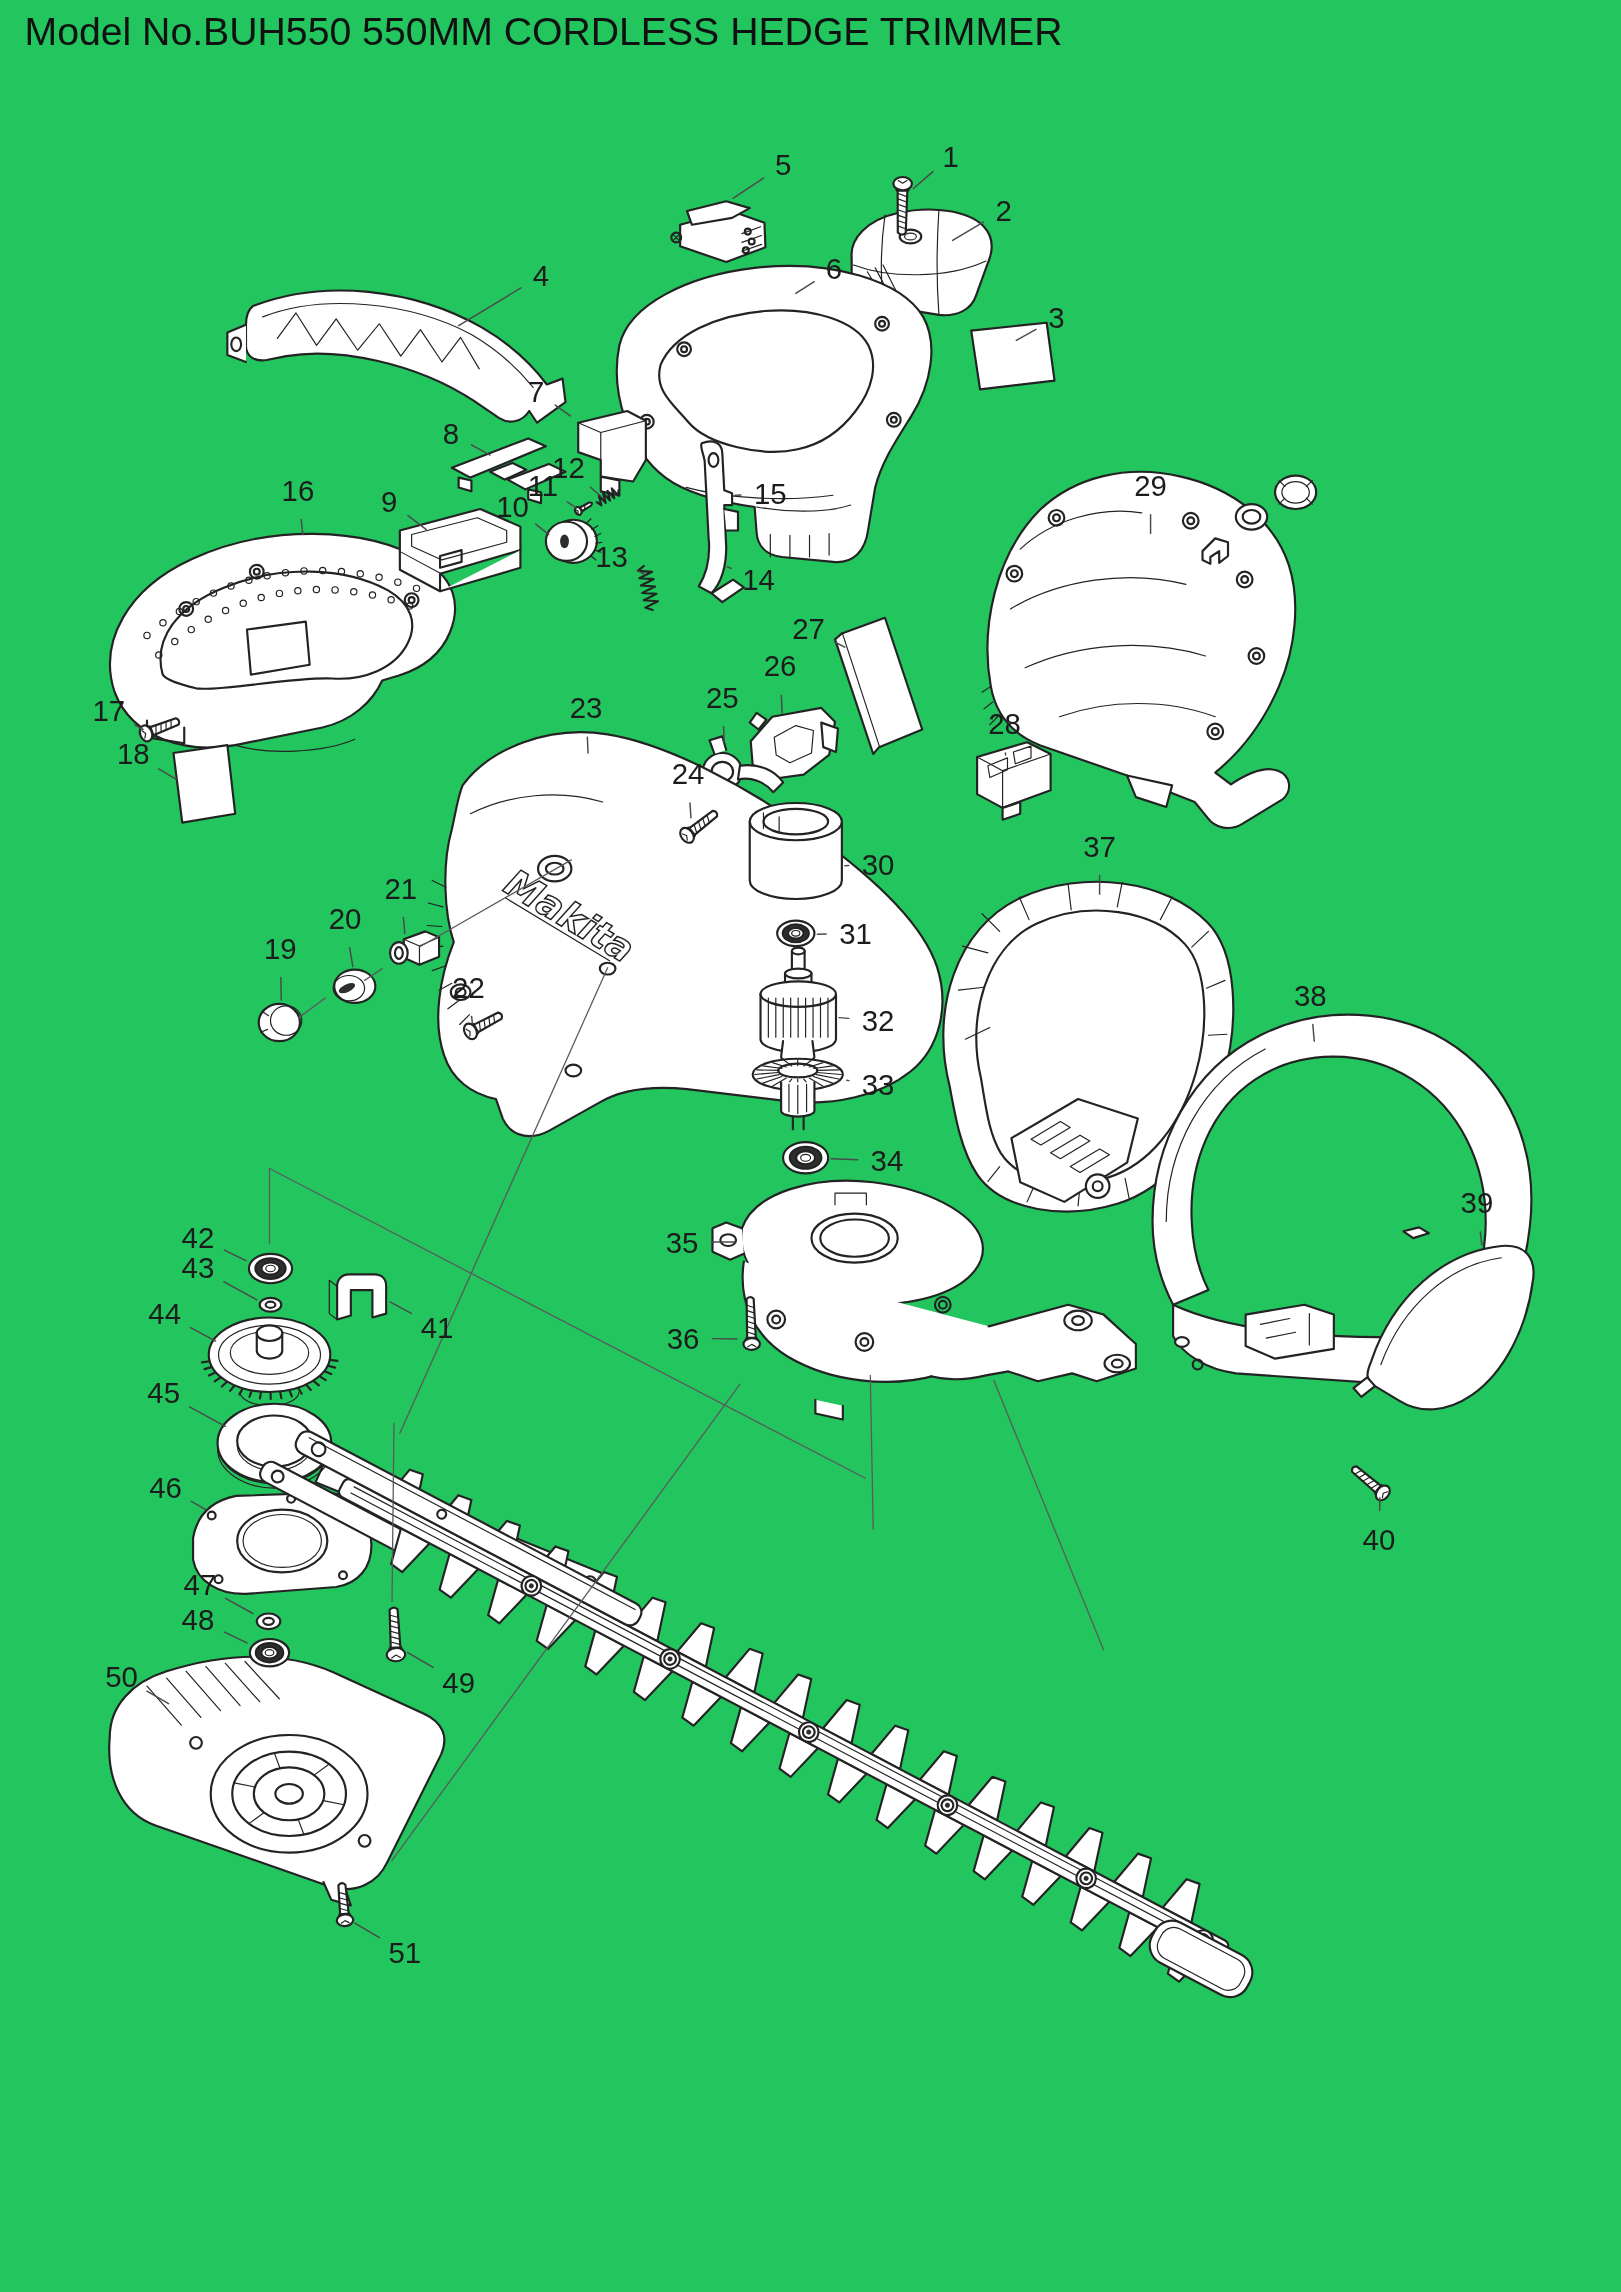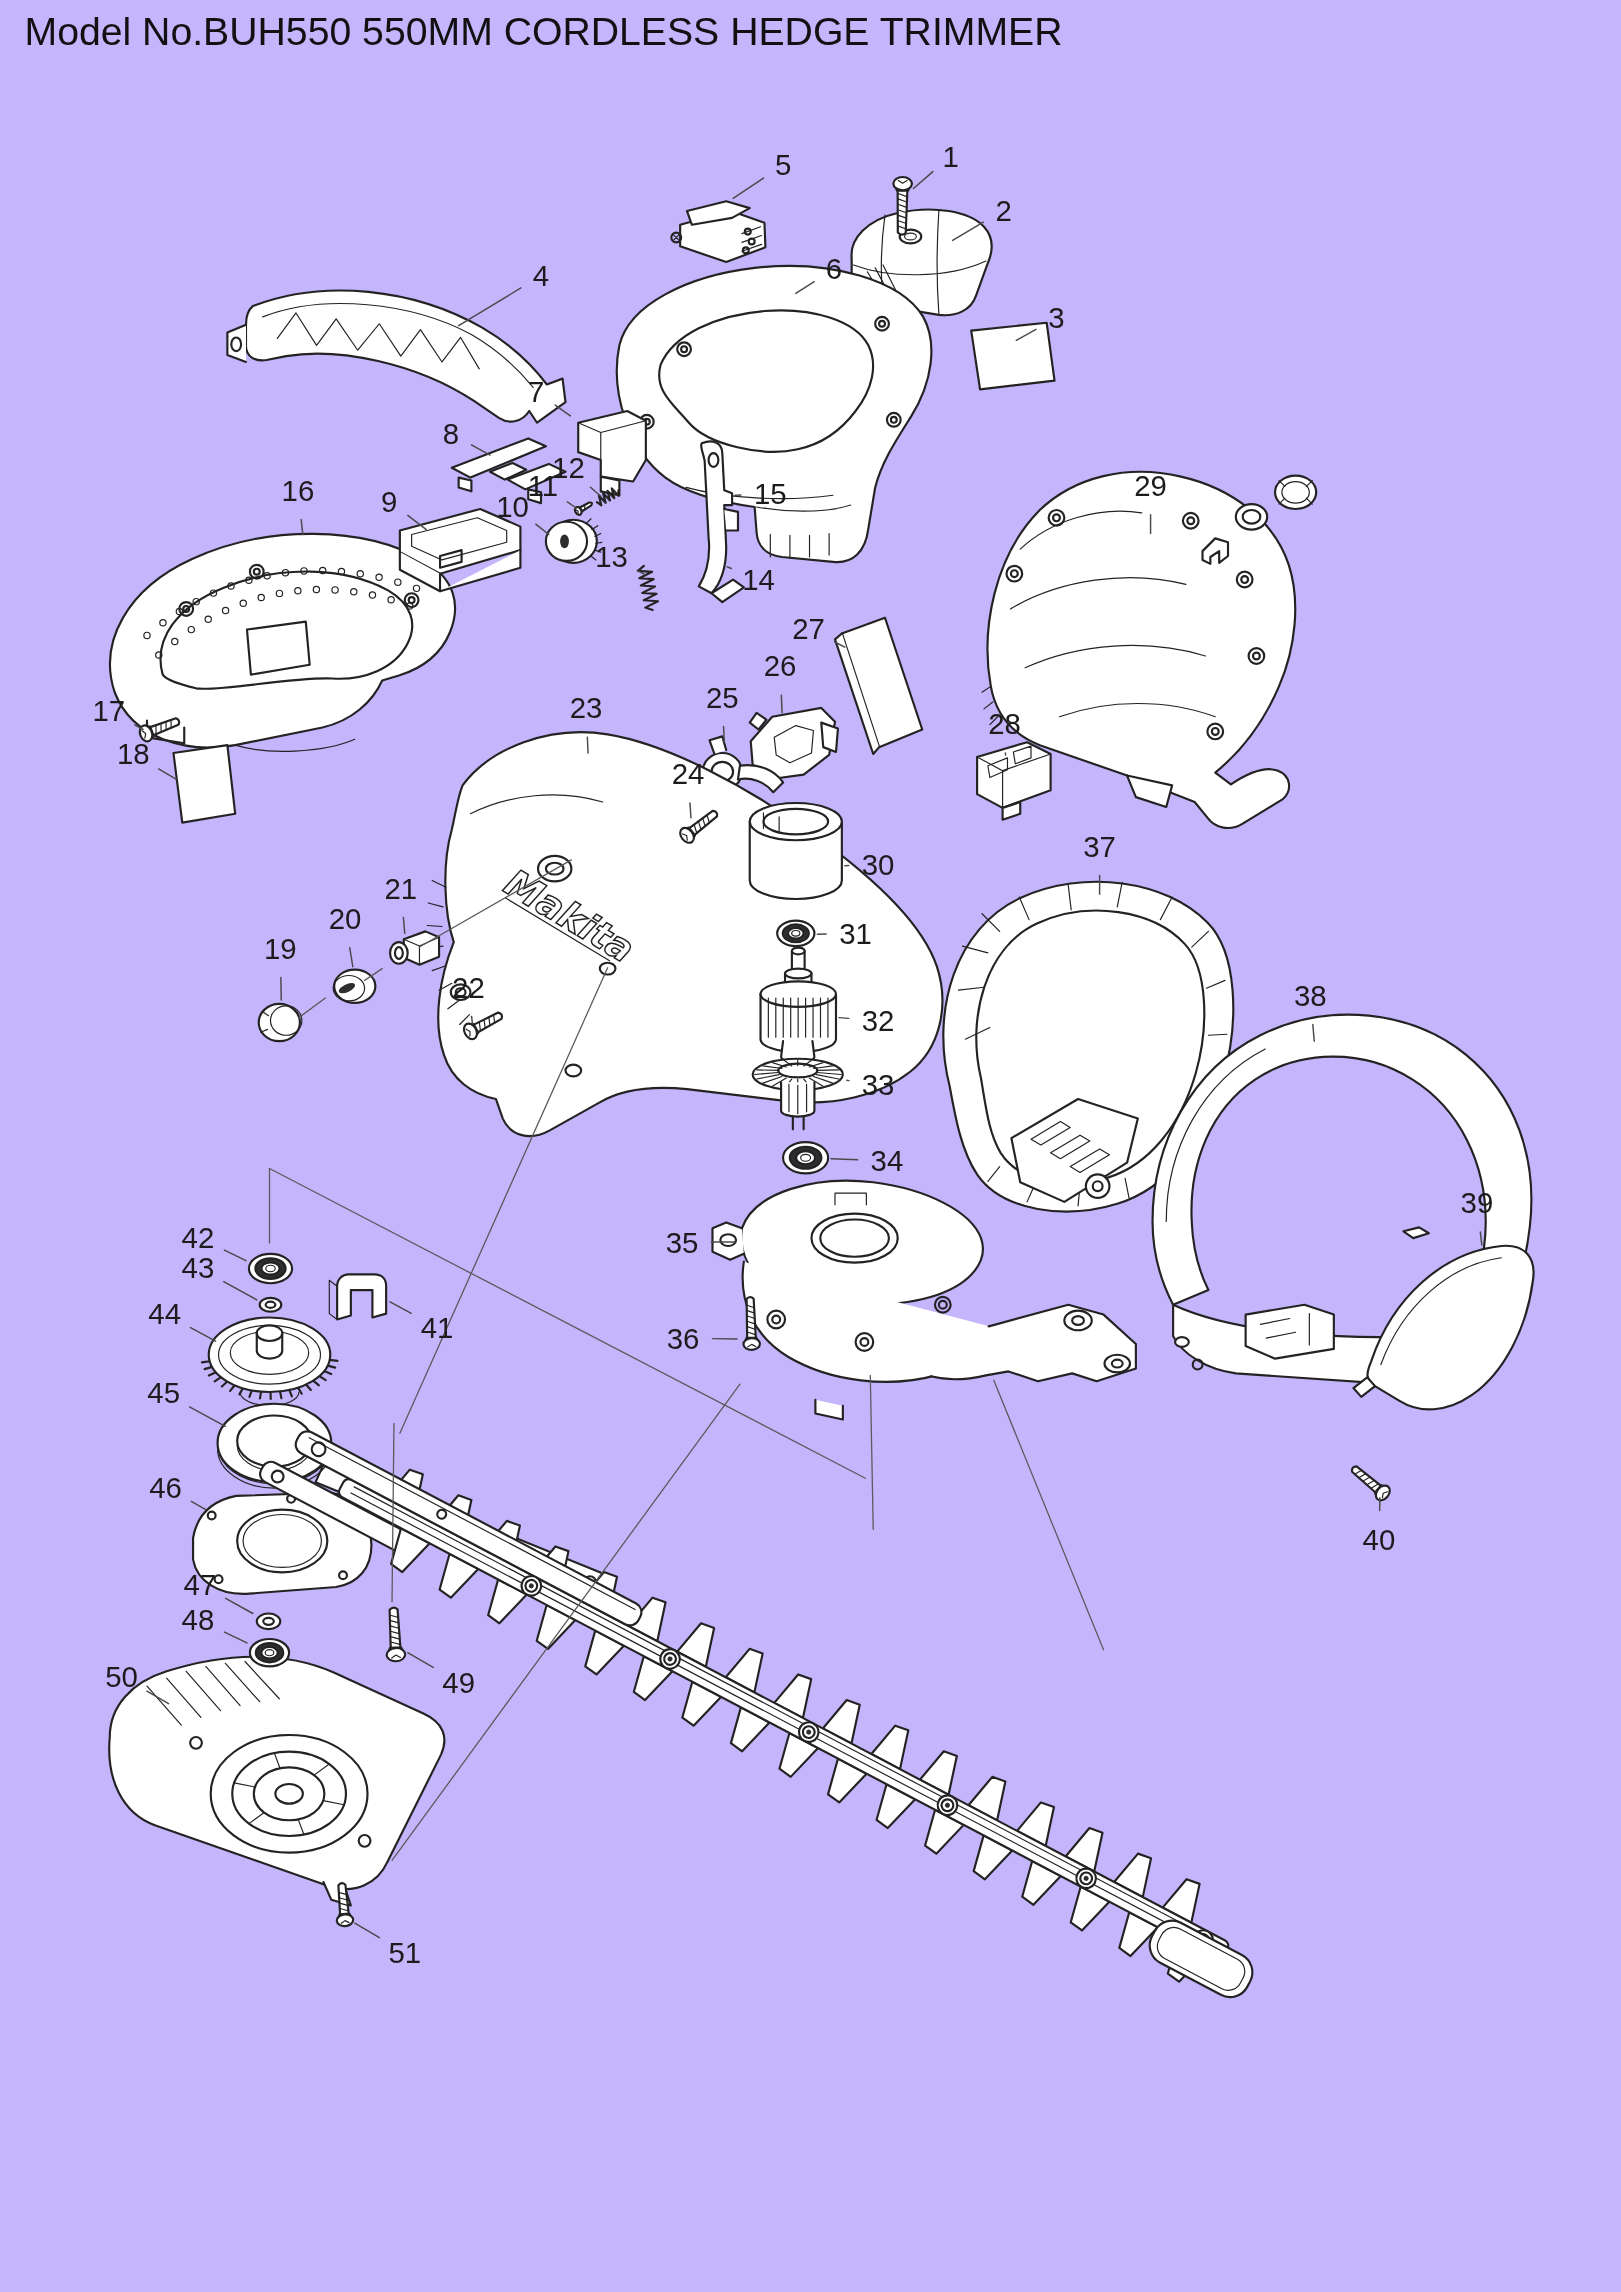--- a/index.html
+++ b/index.html
@@ -1,16 +1,16 @@
 <!DOCTYPE html>
 <html><head>
 <meta charset="utf-8">
 <style>
   html,body{margin:0;padding:0;background:#ffffff}
-  .page{position:relative;width:1621px;height:2293px;background:#c4b5fd;overflow:hidden;
+  .page{position:relative;width:1621px;height:2293px;background:#22c55e;overflow:hidden;
         font-family:"Liberation Sans",sans-serif}
   svg{position:absolute;left:0;top:0}
   svg path,svg ellipse,svg circle,svg line,svg rect,svg polyline,svg polygon{
       fill:none;stroke:#232323;stroke-width:2.2;stroke-linejoin:round;stroke-linecap:round}
   svg .f{fill:#ffffff}
   svg .thin{stroke-width:1.2}
   svg .darkring{fill:#2e2e2e;stroke:#232323}
   svg .dark{fill:#2e2e2e;stroke:none}
   .ttl{font:40px "Liberation Sans",sans-serif;fill:#111;stroke:none}
   .lbl{font:30px "Liberation Sans",sans-serif;fill:#1c1c1c;stroke:none}

